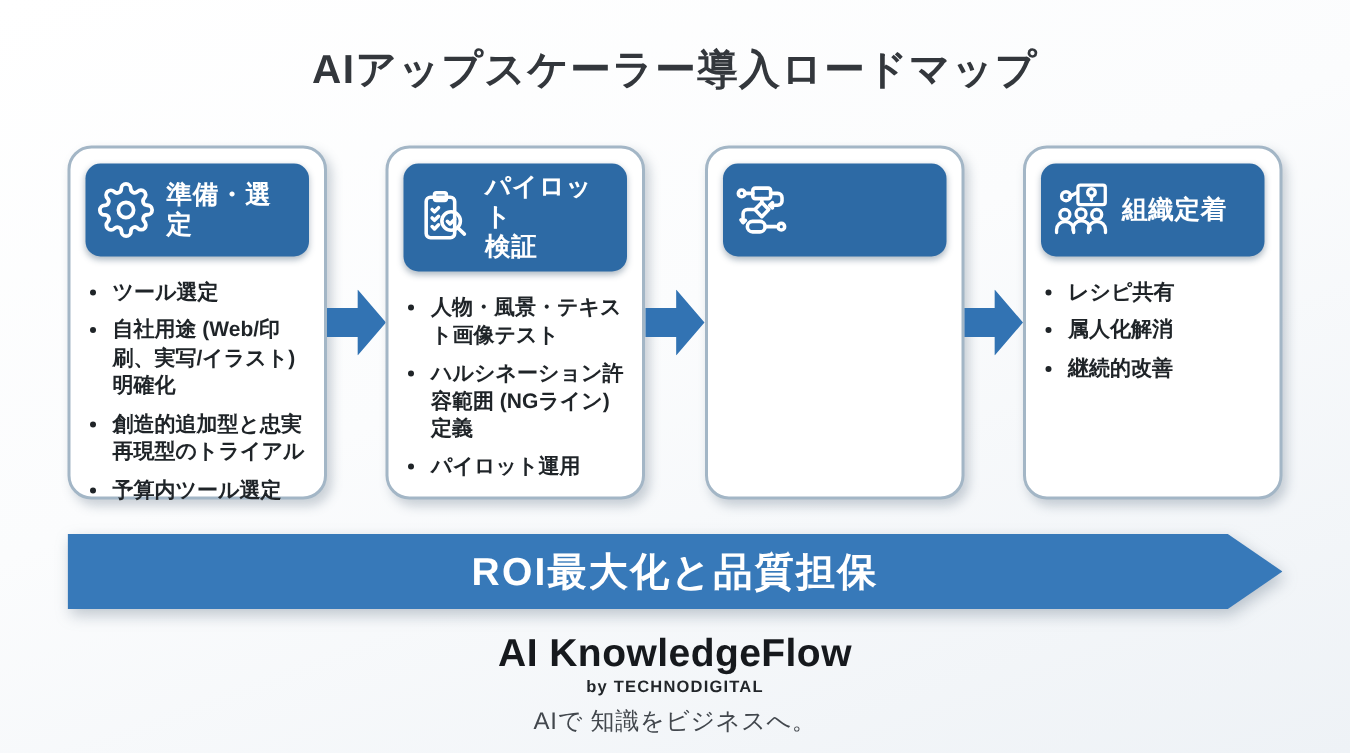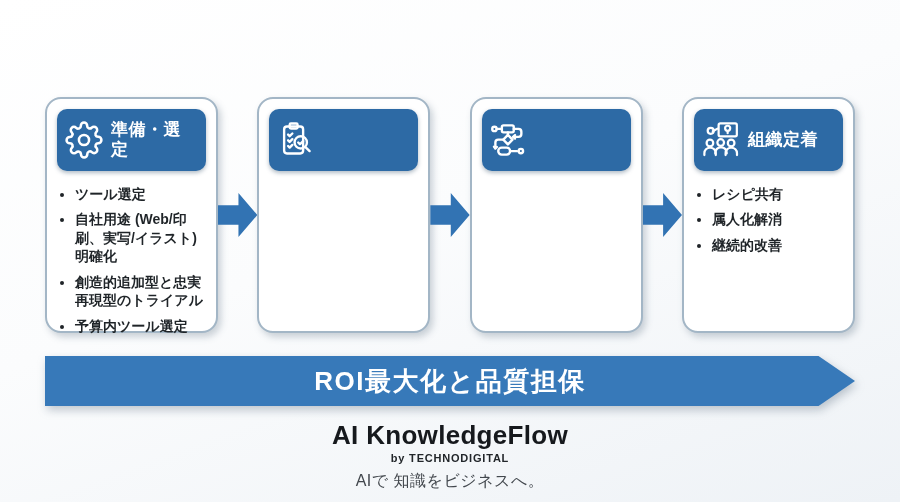--- a/index.html
+++ b/index.html
@@ -141,20 +141,21 @@
     font-weight: 400;
     color: #42474d;
     letter-spacing: 0.5px;
   }
 </style>
 </head>
 <body>
 
 <div class="canvas">
 
+  <h1 class="title">AIアップスケーラー導入ロードマップ</h1>
 
   <div class="cards-row">
 
     <div class="card">
       <div class="card-header">
         <span class="icon">
           <svg viewBox="0 0 24 24" fill="none" stroke="#ffffff" stroke-width="1.6" stroke-linecap="round" stroke-linejoin="round">
             <circle cx="12" cy="12" r="3.2"></circle>
             <path d="M19.4 15a1.65 1.65 0 0 0 .33 1.82l.06.06a2 2 0 1 1-2.83 2.83l-.06-.06a1.65 1.65 0 0 0-1.82-.33 1.65 1.65 0 0 0-1 1.51V21a2 2 0 1 1-4 0v-.09A1.65 1.65 0 0 0 9 19.4a1.65 1.65 0 0 0-1.82.33l-.06.06a2 2 0 1 1-2.83-2.83l.06-.06a1.65 1.65 0 0 0 .33-1.82 1.65 1.65 0 0 0-1.51-1H3a2 2 0 1 1 0-4h.09A1.65 1.65 0 0 0 4.6 9a1.65 1.65 0 0 0-.33-1.82l-.06-.06a2 2 0 1 1 2.83-2.83l.06.06a1.65 1.65 0 0 0 1.82.33H9a1.65 1.65 0 0 0 1-1.51V3a2 2 0 1 1 4 0v.09a1.65 1.65 0 0 0 1 1.51 1.65 1.65 0 0 0 1.82-.33l.06-.06a2 2 0 1 1 2.83 2.83l-.06.06a1.65 1.65 0 0 0-.33 1.82V9a1.65 1.65 0 0 0 1.51 1H21a2 2 0 1 1 0 4h-.09a1.65 1.65 0 0 0-1.51 1z"></path>
           </svg>
@@ -178,21 +179,28 @@
             <rect x="4.5" y="3.5" width="12" height="17" rx="1.8"></rect>
             <rect x="8" y="1.6" width="5" height="3.2" rx="0.8"></rect>
             <path d="M7 8.6l1 1 1.7-1.7"></path>
             <path d="M7 12.2l1 1 1.7-1.7"></path>
             <path d="M7 15.8l1 1 1.7-1.7"></path>
             <circle cx="15" cy="13.5" r="3.9"></circle>
             <path d="M17.8 16.3L20.6 19"></path>
             <path d="M13.4 13.6l1.1 1.1 2-2"></path>
           </svg>
         </span>
-      </div>
+        <span class="header-label">パイロット
+検証</span>
+      </div>
+      <ul class="bullets">
+        <li>人物・風景・テキスト画像テスト</li>
+        <li>ハルシネーション許容範囲 (NGライン) 定義</li>
+        <li>パイロット運用</li>
+      </ul>
     </div>
 
     <div class="flow-arrow"></div>
 
     <div class="card">
       <div class="card-header">
         <span class="icon">
           <svg viewBox="0 0 24 24" fill="none" stroke="#ffffff" stroke-width="1.5" stroke-linecap="round" stroke-linejoin="round">
             <circle cx="2.8" cy="5" r="1.4"></circle>
             <path d="M4.2 5H7.5"></path>

